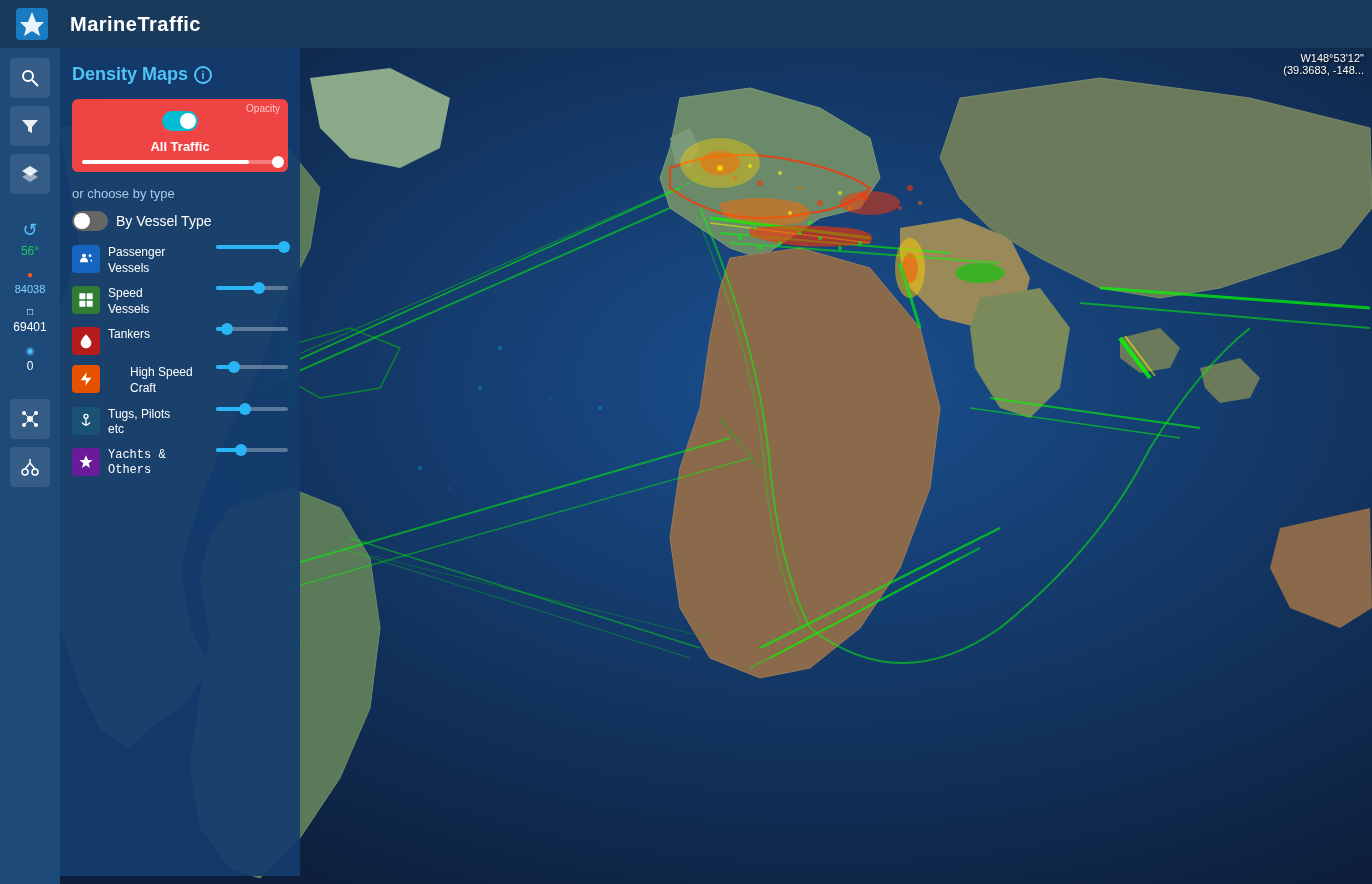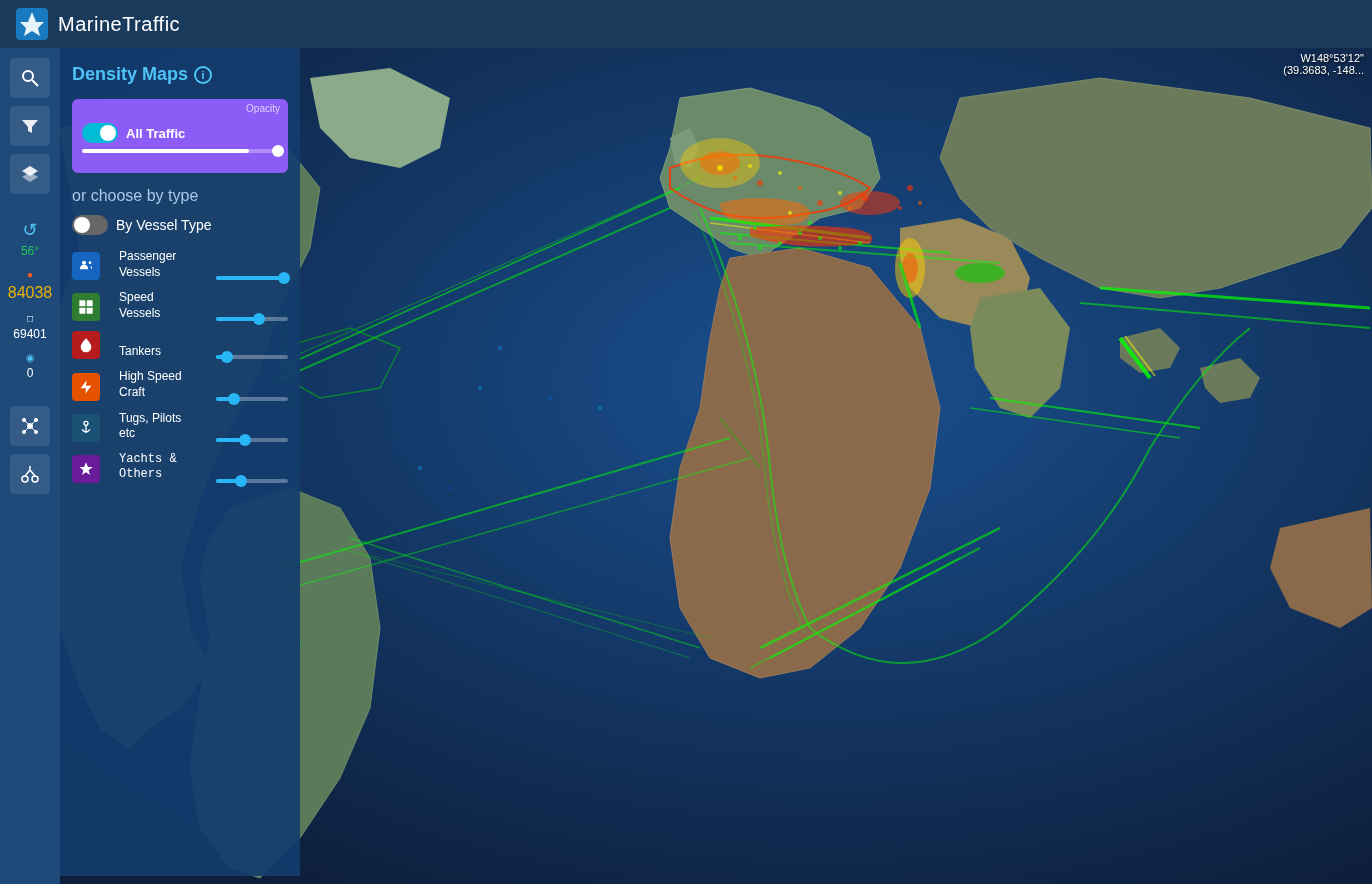--- a/index.html
+++ b/index.html
@@ -10,21 +10,21 @@
       position: absolute; top: 0; left: 0; right: 0; height: 48px;
       background: #1a3a5c;
       display: flex; align-items: center; padding: 0 16px; z-index: 100;
     }
     #topbar .logo-icon {
       width: 32px; height: 32px; margin-right: 10px;
       display: flex; align-items: center; justify-content: center;
     }
     #topbar .logo-icon svg { width: 32px; height: 32px; }
     #topbar .app-title {
-      color: white; font-size: 20px; font-weight: normal; letter-spacing: 0.5px;
+      color: white; font-size: 20px; font-weight: bold; letter-spacing: 0.5px; margin-left: 12px;
     }
 
     
     #map {
       position: absolute; top: 48px; left: 0; right: 0; bottom: 0;
       background: #1a3a6e;
       overflow: hidden;
     }
 
     
@@ -96,33 +96,34 @@
     }
     .info-icon {
       width: 18px; height: 18px; border-radius: 50%;
       border: 2px solid #4fc3f7;
       display: flex; align-items: center; justify-content: center;
       color: #4fc3f7; font-size: 11px; font-weight: bold; cursor: pointer;
     }
 
     
     .all-traffic-block {
-      background: #8b5cf6;
+      background: #ef4444;
       border-radius: 6px;
-      padding: 20px 10px;
+      padding: 8px 10px;
       margin-bottom: 14px;
       position: relative;
     }
     .opacity-label {
       position: absolute; top: 4px; right: 8px;
       color: rgba(255,255,255,0.7); font-size: 10px;
     }
     .all-traffic-row {
       display: flex; align-items: center; gap: 8px;
       margin-top: 4px;
+      flex-direction: column;
     }
     .toggle-switch {
       width: 36px; height: 20px; border-radius: 10px;
       background: #00bcd4; position: relative; cursor: pointer;
       flex-shrink: 0;
     }
     .toggle-switch .knob {
       position: absolute; top: 2px; right: 2px;
       width: 16px; height: 16px; border-radius: 50%;
       background: white;
@@ -141,34 +142,34 @@
       width: 85%;
     }
     .slider-thumb {
       position: absolute; top: -4px; right: 0;
       width: 12px; height: 12px; border-radius: 50%;
       background: white; transform: translateX(50%);
     }
 
     
     .choose-label {
-      color: #aac8e8; font-size: 16px; margin-bottom: 10px;
+      color: #aac8e8; font-size: 13px; margin-bottom: 10px;
     }
 
     
     .vessel-type-row {
       display: flex; align-items: center; gap: 8px; margin-bottom: 14px;
     }
     .vessel-type-label {
       color: white; font-size: 14px;
     }
 
     
     .vessel-item {
-      display: flex; align-items: flex-end; gap: 19px;
+      display: flex; align-items: flex-start; gap: 8px;
       margin-bottom: 10px;
     }
     .vessel-icon {
       width: 28px; height: 28px; border-radius: 4px;
       display: flex; align-items: center; justify-content: center;
       font-size: 14px; flex-shrink: 0;
     }
     .vessel-name {
       color: white; font-size: 12px; flex: 1; line-height: 1.3;
     }
@@ -360,21 +361,21 @@
   </button>
 
   <div style="height:8px;"></div>
 
   <div class="sidebar-stat">
     <div style="color:#4fc3f7; font-size:18px;">↺</div>
     <div style="font-size:12px; color:#22c55e;">56°</div>
   </div>
   <div class="sidebar-stat">
     <div style="color:#ff5722; font-size:10px;">●</div>
-    <div style="font-size:16px; color:#eab308;">84038</div>
+    <div style="font-size:11px; color:#7dd3fc;">84038</div>
   </div>
   <div class="sidebar-stat">
     <div style="color:white; font-size:10px;">□</div>
     <div style="font-size:12px; color:white;">69401</div>
   </div>
   <div class="sidebar-stat">
     <div style="color:#4fc3f7; font-size:10px;">◉</div>
     <div style="font-size:12px; color:white;">0</div>
   </div>
 
@@ -480,21 +481,21 @@
           <div class="vessel-slider-fill" style="width: 15%;"></div>
           <div class="vessel-slider-thumb" style="left: 15%;"></div>
         </div>
       </div>
       <div class="vessel-item">
         <div class="vessel-icon" style="background: rgb(230, 81, 0);">
           <svg viewBox="0 0 24 24" width="16" height="16" fill="white">
             <polygon points="13,2 4,14 12,14 11,22 20,10 12,10"></polygon>
           </svg>
         </div>
-        <span class="vessel-name" style="white-space: pre-line;">High Speed
+        <span class="vessel-name" style="white-space: pre-line; margin-left: 22px;">High Speed
 Craft</span>
         <div class="vessel-slider">
           <div class="vessel-slider-fill" style="width: 25%;"></div>
           <div class="vessel-slider-thumb" style="left: 25%;"></div>
         </div>
       </div>
       <div class="vessel-item">
         <div class="vessel-icon" style="background: rgb(26, 82, 118);">
           <svg viewBox="0 0 24 24" width="16" height="16" fill="white">
             <circle cx="12" cy="5" r="3" fill="none" stroke="white" stroke-width="2"></circle>

